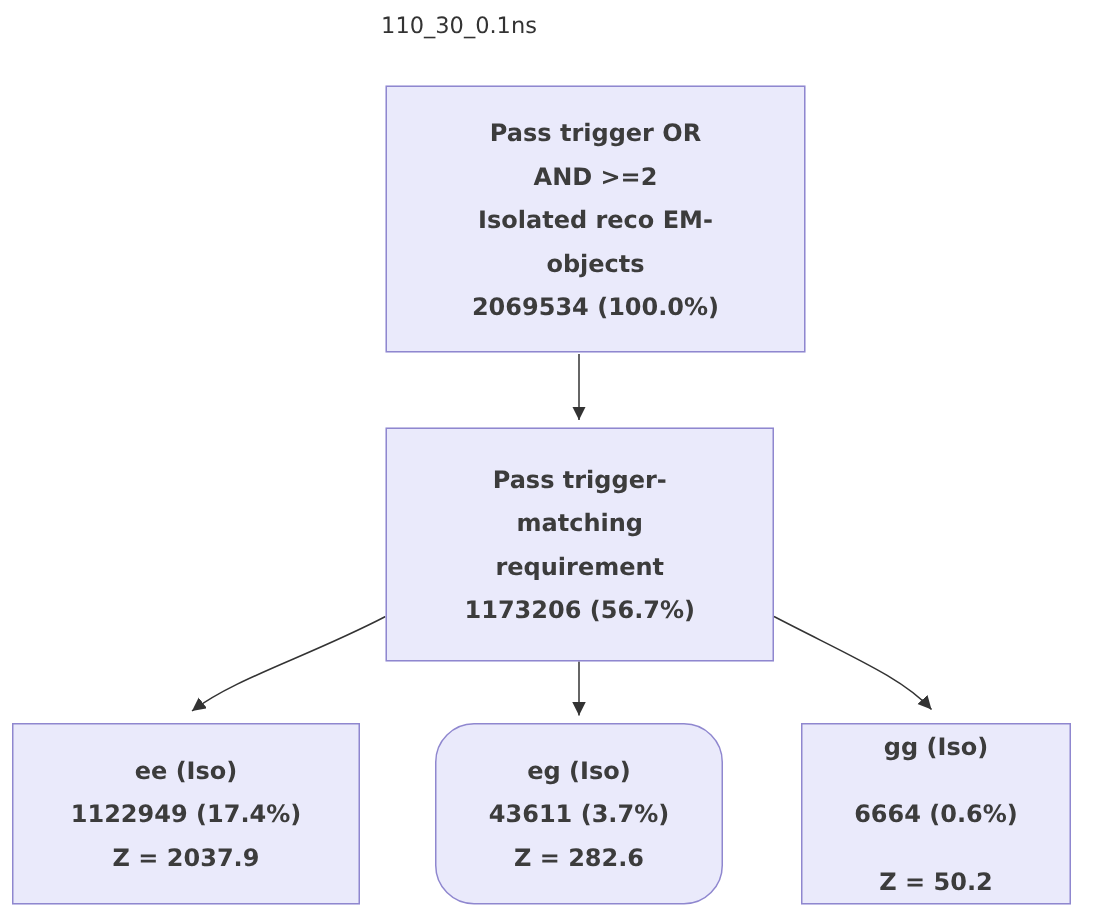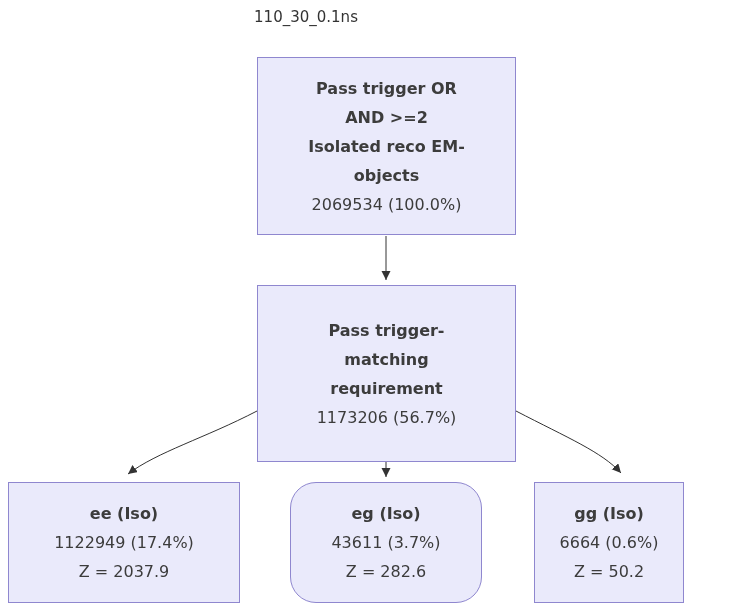--- a/index.html
+++ b/index.html
@@ -37,27 +37,27 @@
     color: #3c3c3c;
     font-size: 16px;
     line-height: 29px;
   }
   .node .label-line {
     display: block;
     font-weight: 700;
   }
   .node .count-line, .node .z-line {
     display: block;
-    font-weight: 400;
+    font-weight: 700;
   }
-  #node-root   { left: 257px; top: 57px;  width: 259px; height: 178px; }
-  #node-match  { left: 257px; top: 285px; width: 259px; height: 177px; }
+  #node-root   { left: 257px; top: 57px;  width: 280px; height: 178px; }
+  #node-match  { left: 257px; top: 285px; width: 259px; height: 156px; }
   #node-ee     { left: 8px;   top: 482px; width: 232px; height: 121px; }
   #node-eg     { left: 290px; top: 482px; width: 192px; height: 121px; border-radius: 26px; }
-  #node-gg     { left: 534px; top: 482px; width: 150px; height: 121px; }
+  #node-gg     { left: 534px; top: 482px; width: 180px; height: 121px; gap: 16px; }
   .edges {
     position: absolute;
     top: 0;
     left: 0;
     width: 731px;
     height: 616px;
     pointer-events: none;
   }
 </style>
 </head>

